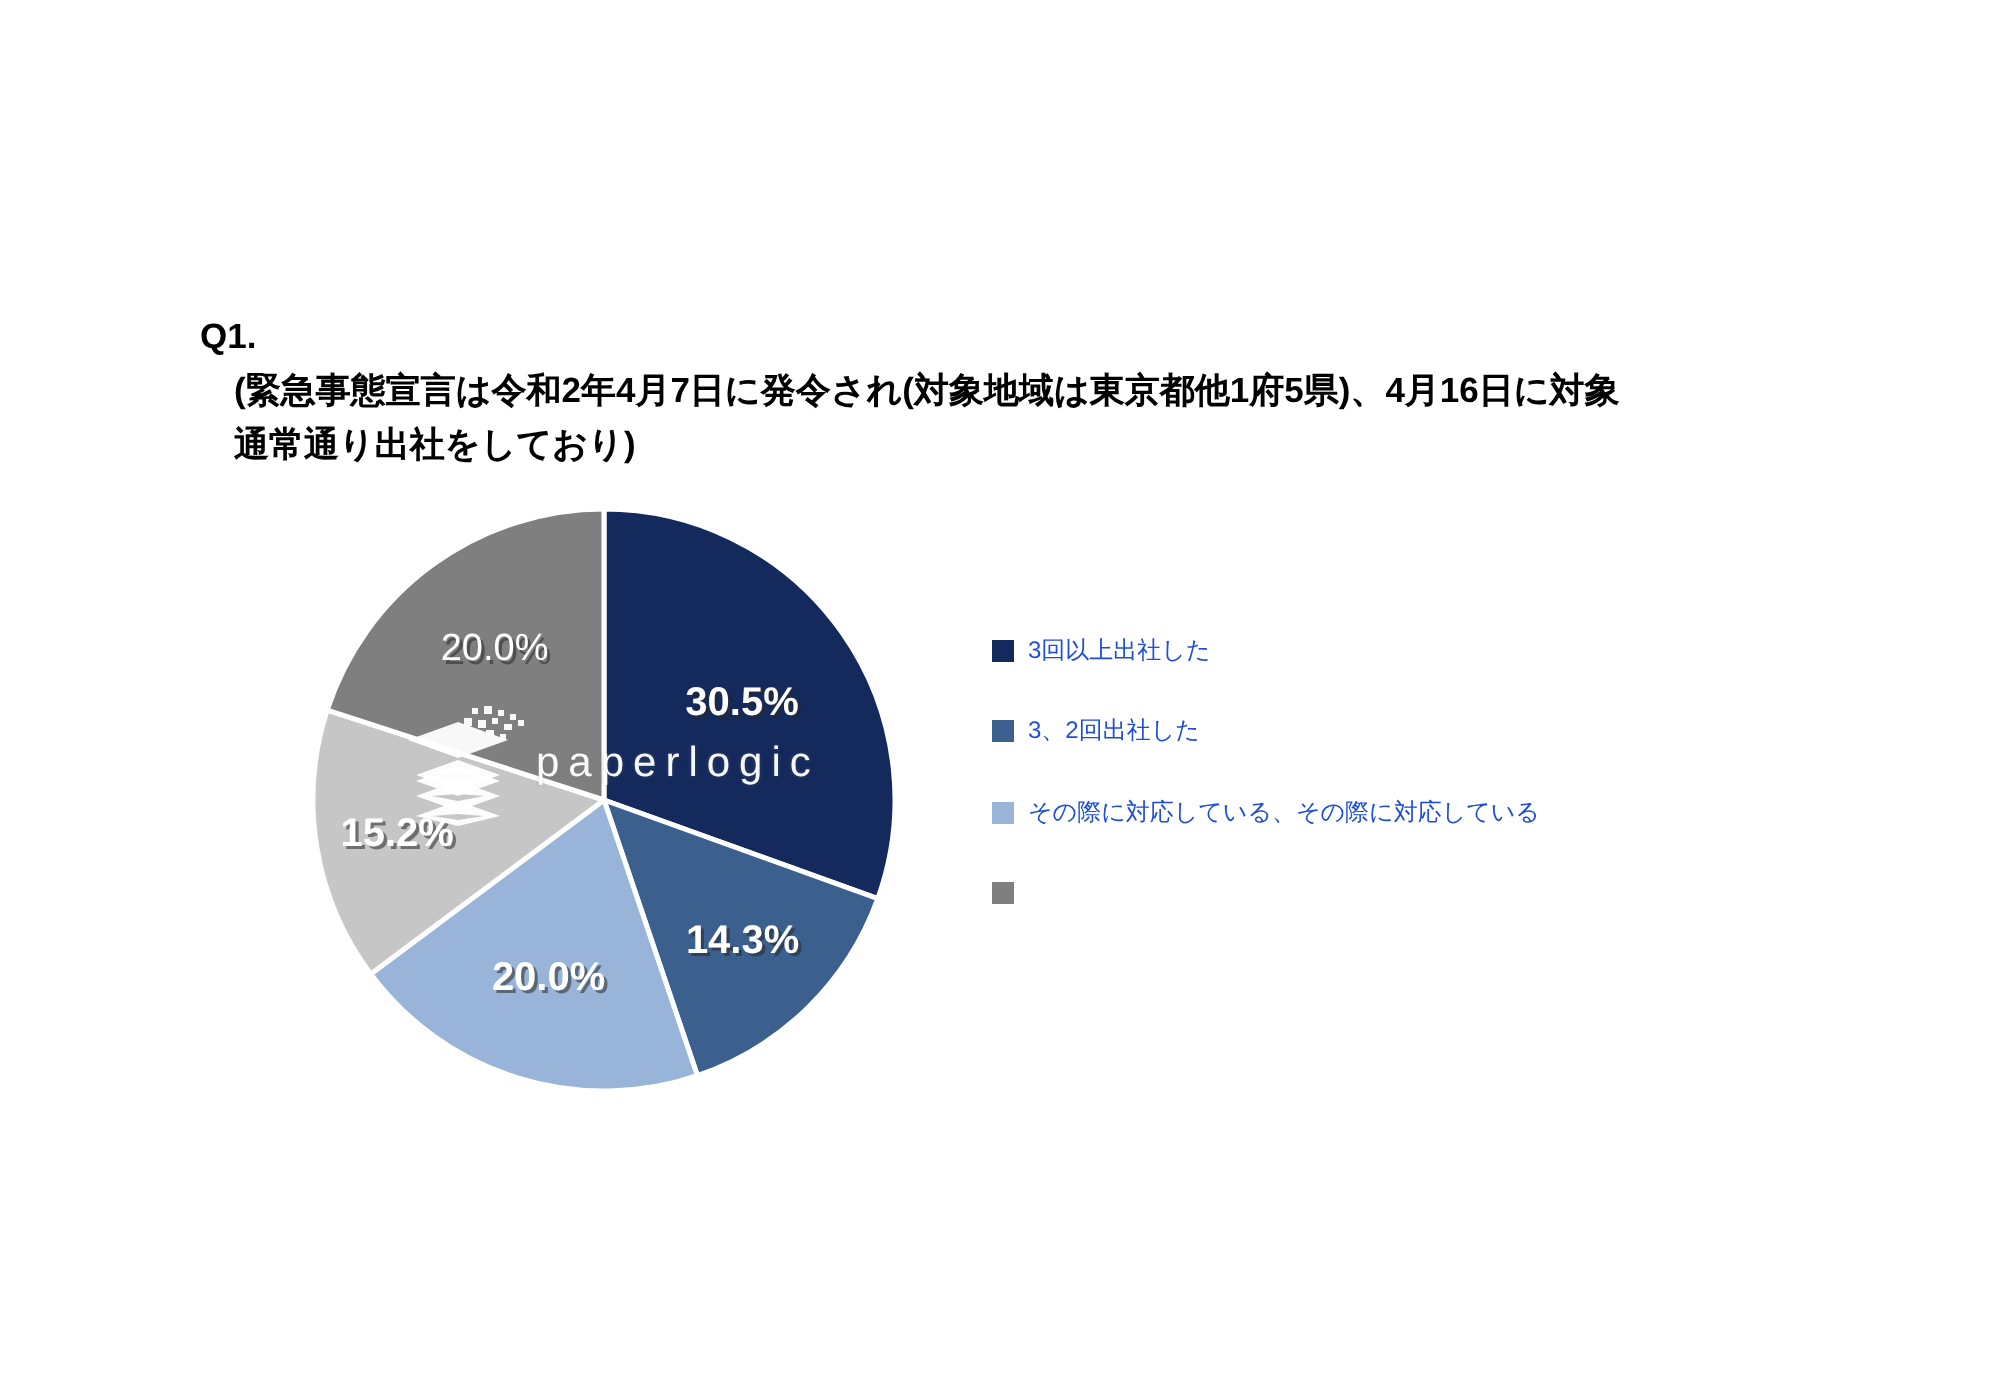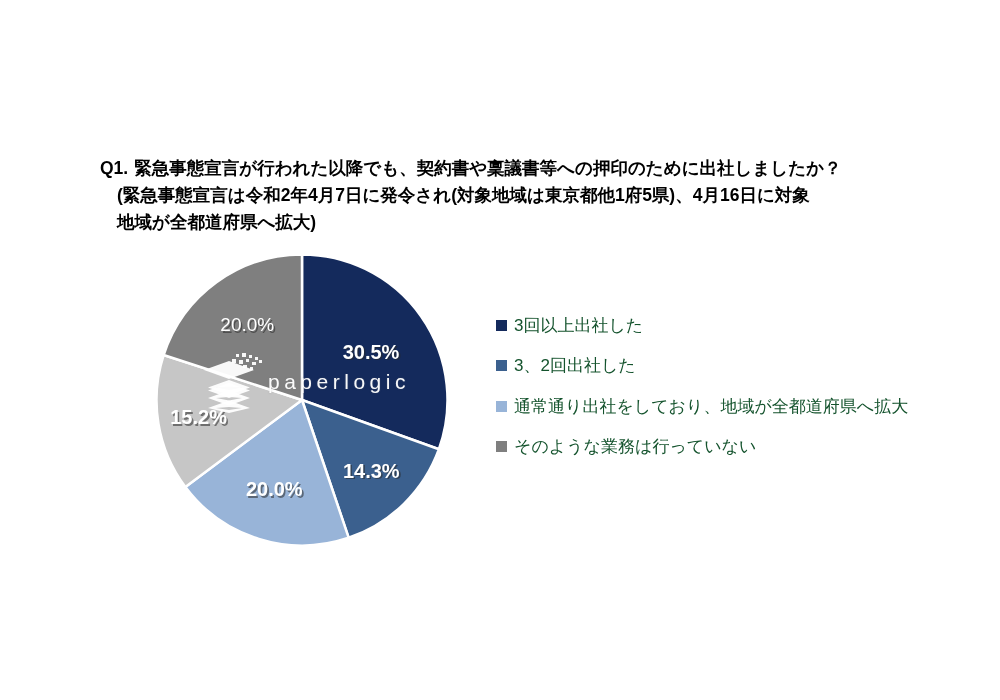--- a/index.html
+++ b/index.html
@@ -32,34 +32,33 @@
   .logo-text{
     margin-left:2px;color:rgba(255,255,255,0.96);
     font-size:21px;font-weight:400;letter-spacing:4.5px;
     text-shadow:0 0 2px rgba(120,120,120,0.35);
   }
 
   
   .legend{position:absolute;left:496px;top:305px;list-style:none;margin:0;padding:0;}
   .legend li{height:40.5px;display:flex;align-items:center;}
   .legend .swatch{flex:0 0 auto;width:11px;height:11px;margin-right:7px;}
-  .legend .label{font-size:17px;color:#14532d;white-space:nowrap;}
+  .legend .label{font-size:12px;color:#1d4ed8;white-space:nowrap;}
 </style>
 </head>
 <body>
 
 <div class="canvas">
 
   <div class="title-block">
     <div class="title-row">
       <span class="title-prefix">Q1.</span>
-      <span>緊急事態宣言が行われた以降でも、契約書や稟議書等への押印のために出社しましたか？</span>
     </div>
     <div class="title-sub">(緊急事態宣言は令和2年4月7日に発令され(対象地域は東京都他1府5県)、4月16日に対象</div>
-    <div class="title-sub">地域が全都道府県へ拡大)</div>
+    <div class="title-sub">通常通り出社をしており)</div>
   </div>
 
   <div class="pie-wrap">
     <svg width="296" height="296" viewBox="0 0 296 296">
         <path d="M 148 148 L 148.00 2.50 A 145.5 145.5 0 0 1 284.90 197.29 Z" fill="#142a5c" stroke="#ffffff" stroke-width="2.5" stroke-linejoin="round"></path>
         <text x="218.6" y="101.1" text-anchor="middle" dominant-baseline="central" fill="rgba(40,40,40,0.55)" font-size="20" font-weight="bold">30.5%</text>
         <text x="217.0" y="99.5" text-anchor="middle" dominant-baseline="central" fill="#ffffff" font-size="20" font-weight="bold">30.5%</text>
         <path d="M 148 148 L 284.90 197.29 A 145.5 145.5 0 0 1 194.70 285.80 Z" fill="#3b608e" stroke="#ffffff" stroke-width="2.5" stroke-linejoin="round"></path>
         <text x="218.9" y="220.2" text-anchor="middle" dominant-baseline="central" fill="rgba(40,40,40,0.55)" font-size="20" font-weight="bold">14.3%</text>
         <text x="217.3" y="218.6" text-anchor="middle" dominant-baseline="central" fill="#ffffff" font-size="20" font-weight="bold">14.3%</text>
@@ -107,21 +106,20 @@
       <li>
         <span class="swatch" style="background: rgb(20, 42, 92);"></span>
         <span class="label">3回以上出社した</span>
       </li>
       <li>
         <span class="swatch" style="background: rgb(59, 96, 142);"></span>
         <span class="label">3、2回出社した</span>
       </li>
       <li>
         <span class="swatch" style="background: rgb(152, 180, 216);"></span>
-        <span class="label">通常通り出社をしており、地域が全都道府県へ拡大</span>
+        <span class="label">その際に対応している、その際に対応している</span>
       </li>
       <li>
         <span class="swatch" style="background: rgb(127, 127, 127);"></span>
-        <span class="label">そのような業務は行っていない</span>
       </li>
     </ul>
 
 </div>
 
 </body></html>

